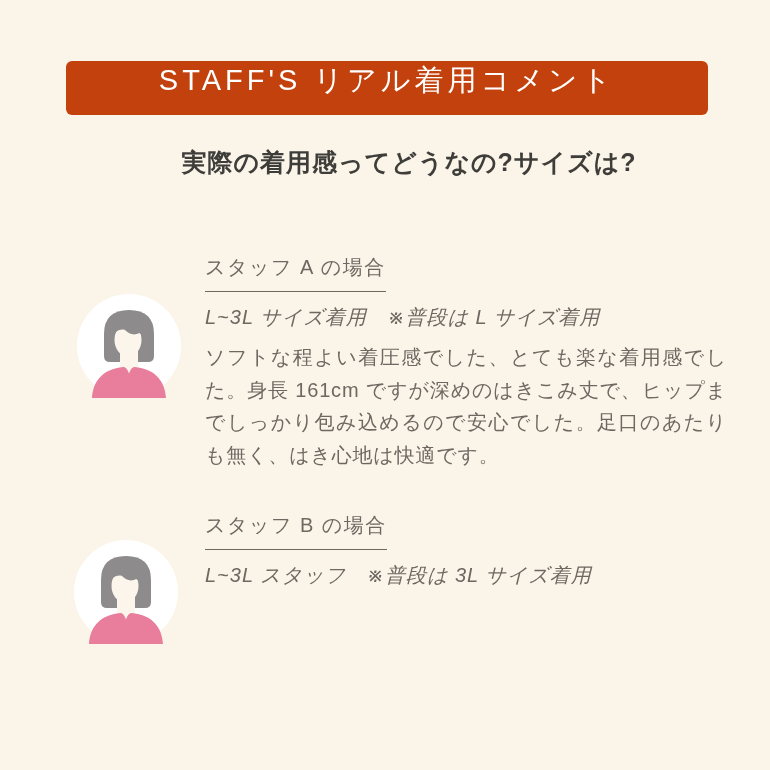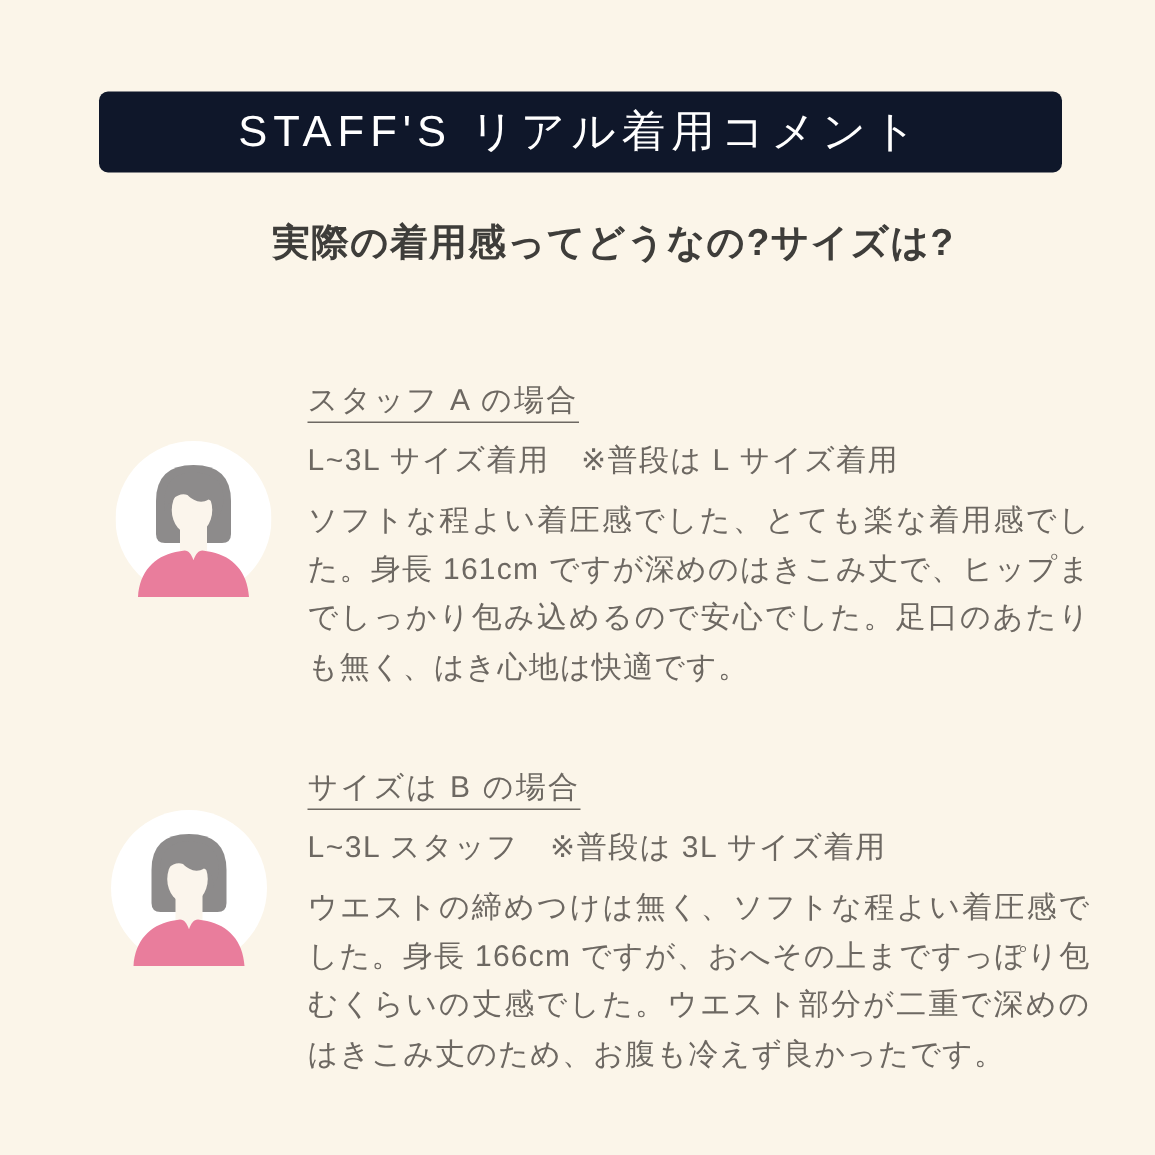--- a/index.html
+++ b/index.html
@@ -13,24 +13,23 @@
     height: 770px;
     background: #fbf5e9;
     overflow: hidden;
     margin: 0 auto;
   }
   
   .banner {
     position: absolute;
     left: 66px; top: 61px;
     width: 642px; height: 54px;
-    background: #0f172a;
+    background: #c2410c;
     border-radius: 6px;
     display: flex;
-    align-items: center;
     justify-content: center;
   }
   .banner-title {
     color: #ffffff;
     font-size: 29px;
     font-weight: 300;
     letter-spacing: 4px;
     white-space: nowrap;
   }
   
@@ -62,29 +61,30 @@
     width: 522px;
     color: #6d6862;
   }
   .staff-text-a { top: 256px; }
   .staff-text-b { top: 514px; }
   .staff-name {
     display: inline-block;
     font-size: 20px;
     letter-spacing: 1.5px;
     line-height: 22px;
-    padding-bottom: 3px;
+    padding-bottom: 13px;
     border-bottom: 1px solid #6d6862;
   }
   .staff-size {
     font-size: 20px;
     letter-spacing: 1px;
     line-height: 22px;
     margin-top: 14px;
     white-space: nowrap;
+    font-style: italic;
   }
   .staff-comment {
     font-size: 20px;
     letter-spacing: 0.8px;
     line-height: 32.6px;
     margin-top: 13px;
     text-align: justify;
   }
   
   .avatar {
@@ -142,19 +142,18 @@
         <ellipse cx="51" cy="46" rx="13.5" ry="16.5" fill="#fbf5ec"></ellipse>
         <rect x="43" y="56" width="18" height="28" fill="#fbf5ec"></rect>
         <path d="M33 47 C31 29 38 21 52 21 C64 21 72 27 72 38 C72 44 70 48 68 52 C69 44 66 41 62 39 C57 42 52 40 48 36 C42 34 36 39 33 47 Z" fill="#8d8b8b"></path>
         <path d="M15 104 C16 87 26 77 40 74 L46 73 C49 73 50.5 75.5 52 79.5 C53.5 75.5 55 73 58 73 L64 74 C78 77 88 87 89 104 Z" fill="#e97d9c"></path>
       </svg>
     </span>
   </div>
 
   <div class="staff-text staff-text-b">
     <div>
-      <span class="staff-name">サイズは B の場合</span>
+      <span class="staff-name">スタッフ B の場合</span>
     </div>
     <div class="staff-size">L~3L スタッフ　※普段は 3L サイズ着用</div>
-    <div class="staff-comment">ウエストの締めつけは無く、ソフトな程よい着圧感でした。身長 166cm ですが、おへその上まですっぽり包むくらいの丈感でした。ウエスト部分が二重で深めのはきこみ丈のため、お腹も冷えず良かったです。</div>
   </div>
 
 </div>
 
 </body></html>

